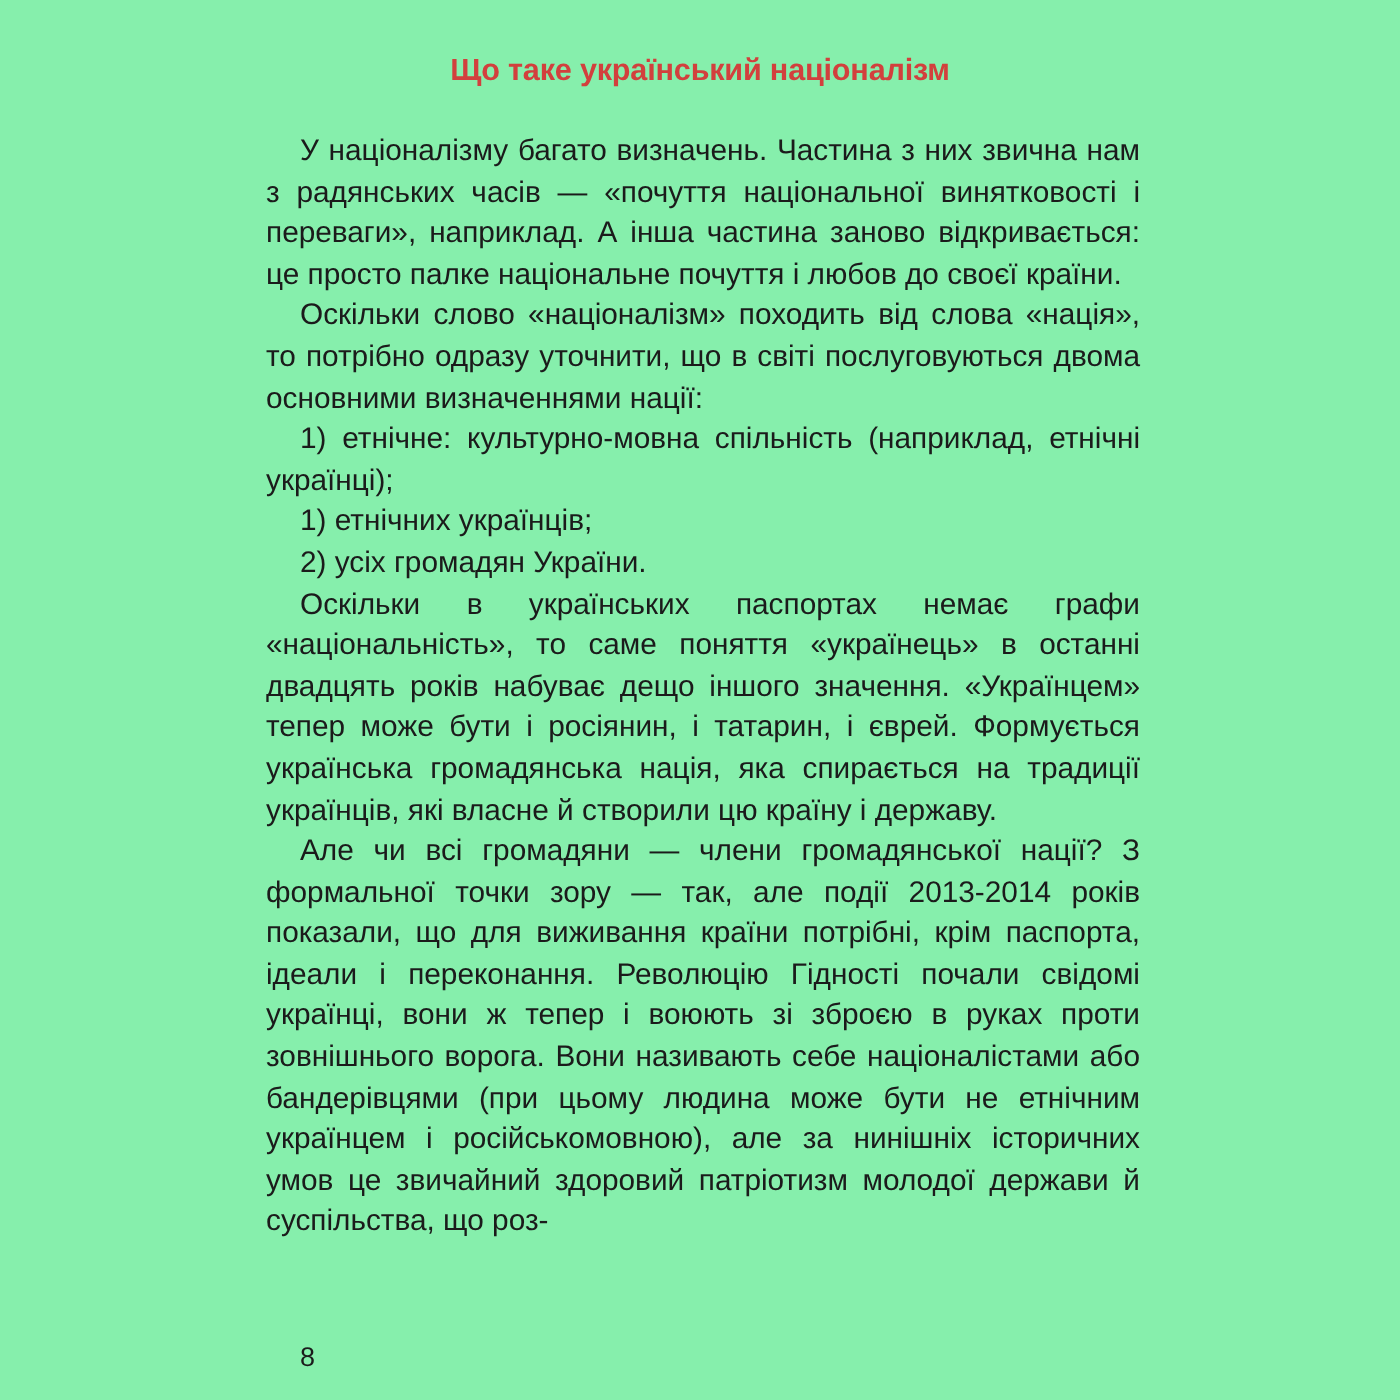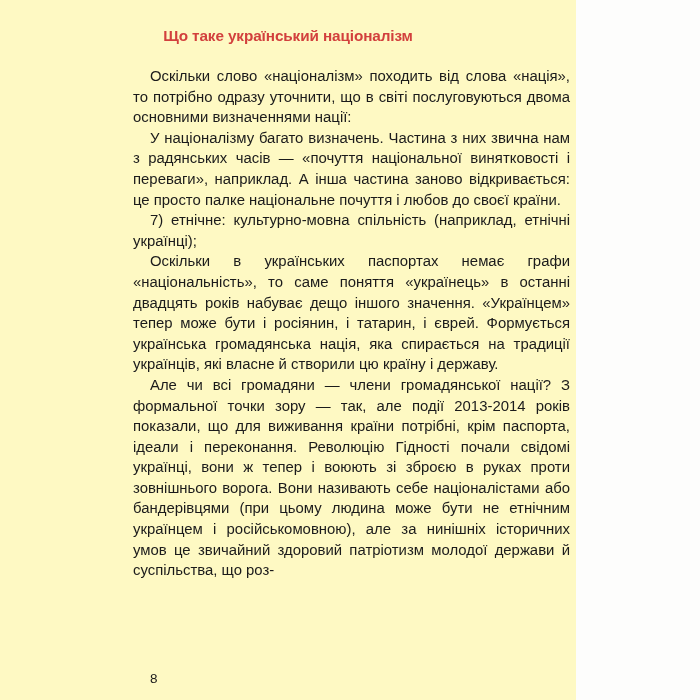--- a/index.html
+++ b/index.html
@@ -9,23 +9,23 @@
   }
   body {
     width: 700px;
     height: 700px;
     background: #fdfdfc;
     font-family: "Liberation Sans", sans-serif;
     overflow: hidden;
   }
   .page {
     position: relative;
-    width: 576px;
+    width: 700px;
     height: 700px;
-    background: #fef9c3;
+    background: #86efac;
     box-sizing: border-box;
   }
   .page-title {
     position: absolute;
     left: 0;
     right: 0;
     top: 27px;
     text-align: center;
     color: #d2403d;
     font-weight: bold;
@@ -61,22 +61,24 @@
   }
 </style>
 </head>
 <body>
 
 <div class="page">
 
   <div class="page-title">Що таке український націоналізм</div>
 
   <div class="body-text">
+    <p>У націоналізму багато визначень. Частина з них звична нам з радянських часів — «почуття національної винятковості і переваги», наприклад. А інша частина заново відкривається: це просто палке національне почуття і любов до своєї країни.</p>
     <p>Оскільки слово «націоналізм» походить від слова «нація», то потрібно одразу уточнити, що в світі послуговуються двома основними визначеннями нації:</p>
-    <p>У націоналізму багато визначень. Частина з них звична нам з радянських часів — «почуття національної винятковості і переваги», наприклад. А інша частина заново відкривається: це просто палке національне почуття і любов до своєї країни.</p>
-    <p>7) етнічне: культурно-мовна спільність (наприклад, етнічні українці);</p>
+    <p>1) етнічне: культурно-мовна спільність (наприклад, етнічні українці);</p>
+    <p>1) етнічних українців;</p>
+    <p>2) усіх громадян України.</p>
     <p>Оскільки в українських паспортах немає графи «національність», то саме поняття «українець» в останні двадцять років набуває дещо іншого значення. «Українцем» тепер може бути і росіянин, і татарин, і єврей. Формується українська громадянська нація, яка спирається на традиції українців, які власне й створили цю країну і державу.</p>
     <p>Але чи всі громадяни — члени громадянської нації? З формальної точки зору — так, але події 2013-2014 років показали, що для виживання країни потрібні, крім паспорта, ідеали і переконання. Революцію Гідності почали свідомі українці, вони ж тепер і воюють зі зброєю в руках проти зовнішнього ворога. Вони називають себе націоналістами або бандерівцями (при цьому людина може бути не етнічним українцем і російськомовною), але за нинішніх історичних умов це звичайний здоровий патріотизм молодої держави й суспільства, що роз-</p>
   </div>
 
   <div class="page-number">8</div>
 
 </div>
 
 </body></html>

